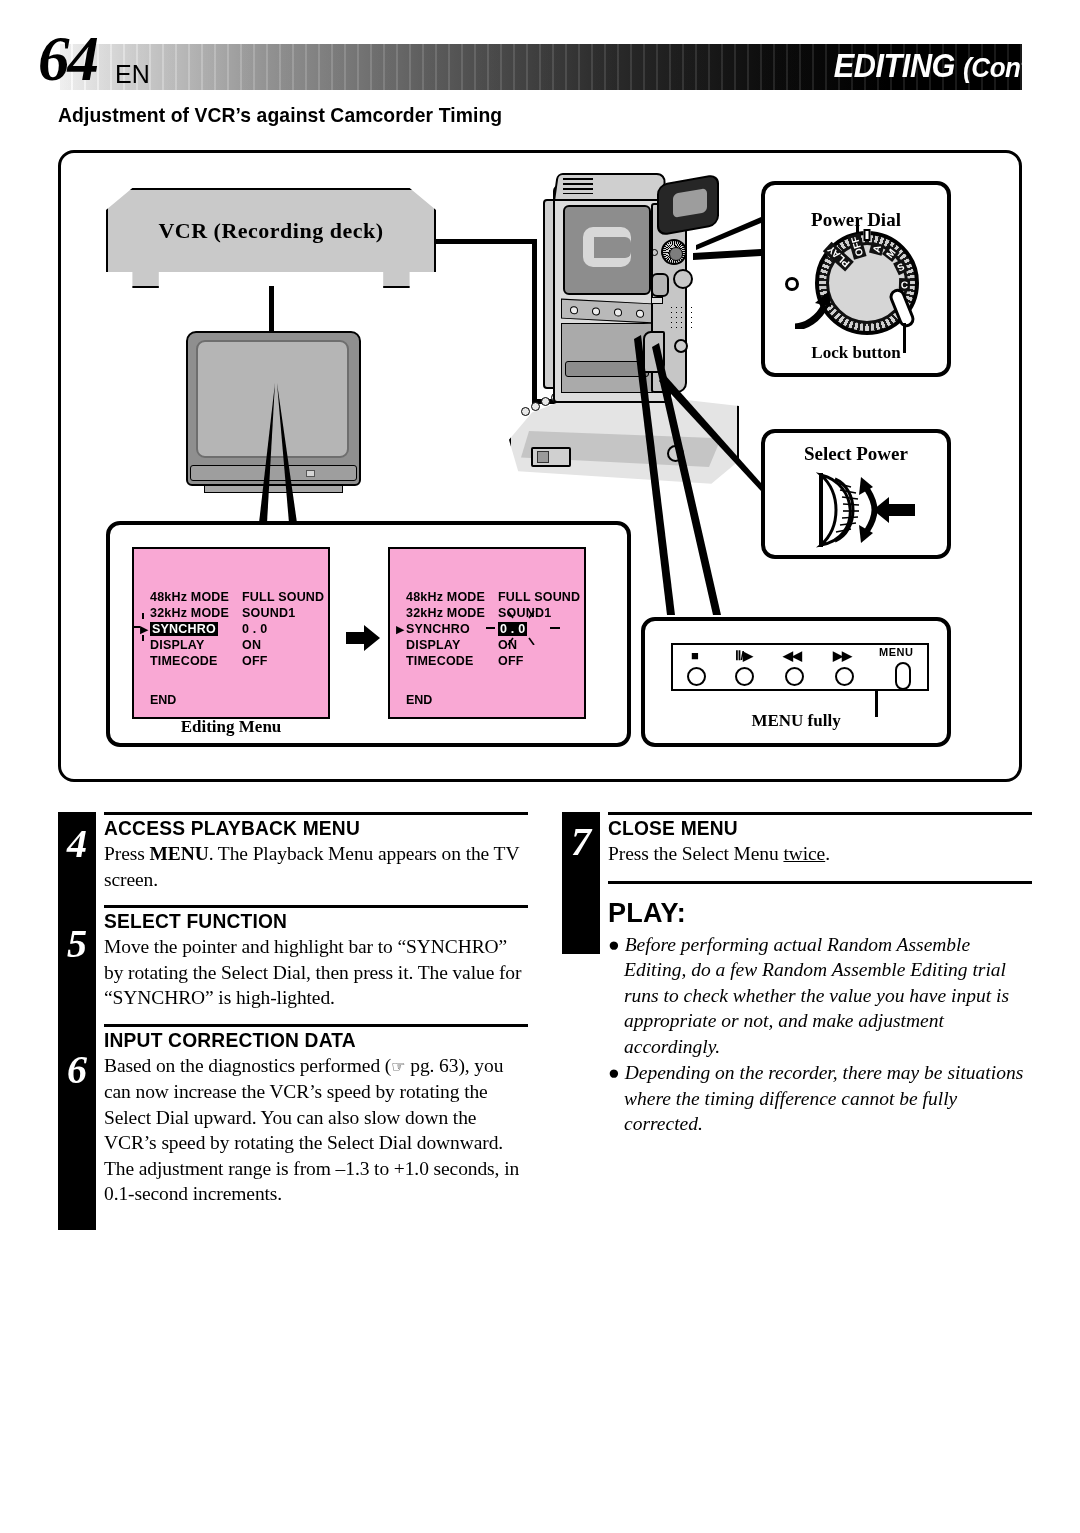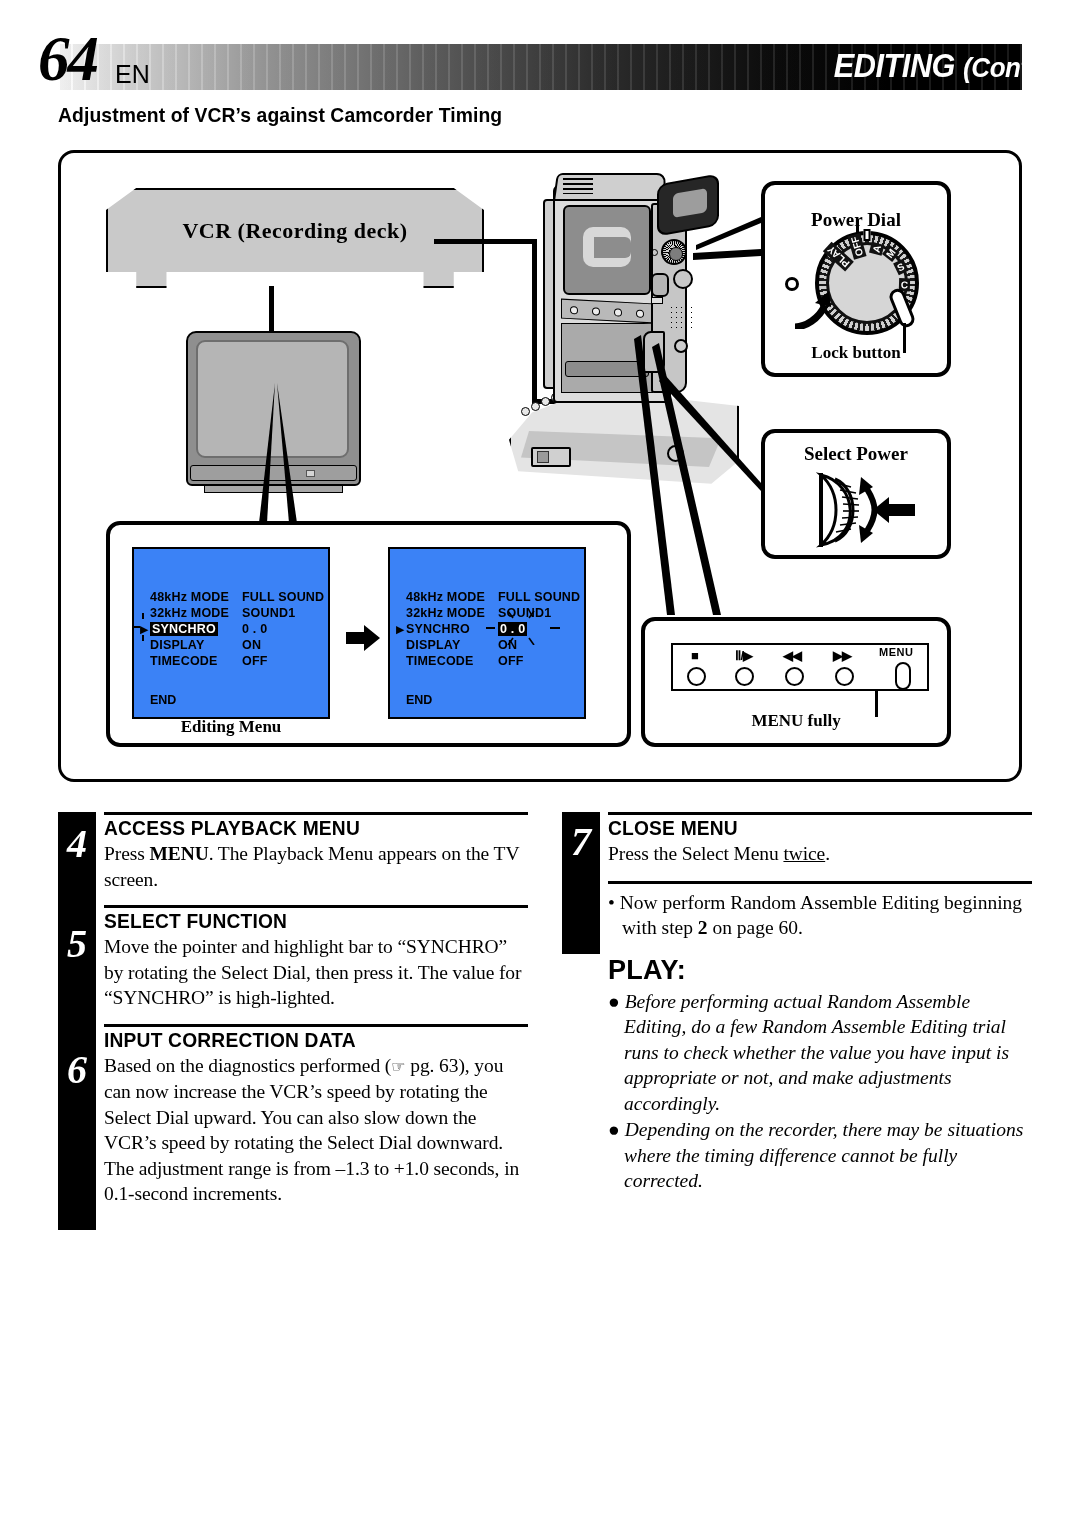--- a/index.html
+++ b/index.html
@@ -47,21 +47,21 @@
     white-space:nowrap;
   }
 
   
   .diagram {
     position:absolute; left:58px; top:150px; width:964px; height:632px;
     border:3px solid #000; border-radius:16px; background:#fff;
   }
 
   
-  .vcr { position:absolute; left:45px; top:35px; width:378px; height:100px; }
+  .vcr { position:absolute; left:45px; top:35px; width:330px; height:100px; }
   .vcr-body {
     position:absolute; inset:0;
     background:#c9c9c9; border:2px solid #000;
     clip-path: polygon(0% 22%, 8% 0%, 92% 0%, 100% 22%, 100% 84%, 92% 84%, 92% 100%, 84% 100%, 84% 84%, 16% 84%, 16% 100%, 8% 100%, 8% 84%, 0% 84%);
   }
   .vcr-label {
     position:absolute; left:0; right:0; top:30px; text-align:center;
     font-family:"Liberation Serif", serif; font-weight:bold;
     font-size:22px; letter-spacing:0.5px;
   }
@@ -153,21 +153,21 @@
   .sdial { position:absolute; left:46px; top:38px; width:110px; height:78px; }
 
   
   .btnbar { position:absolute; left:26px; top:22px; width:258px; height:48px; border:2px solid #000; background:#fff; }
   .btnbar .bt { position:absolute; top:22px; width:19px; height:19px; border:2px solid #000; border-radius:50%; }
   .btnbar .gl { position:absolute; top:3px; font-size:13px; font-weight:bold; letter-spacing:-1px; }
   .menu-key { position:absolute; left:222px; top:17px; width:16px; height:28px; border:2px solid #000; border-radius:8px; background:#fff; }
   .menu-key-lab { position:absolute; left:206px; top:1px; font-size:11px; font-weight:bold; letter-spacing:0.5px; }
 
   
-  .screen { position:absolute; top:22px; width:198px; height:172px; background:#3b82f6; border:2px solid #000; }
+  .screen { position:absolute; top:22px; width:198px; height:172px; background:#f9a8d4; border:2px solid #000; }
   .screen.s1 { left:22px; }
   .screen.s2 { left:278px; }
   .menu-rows { position:absolute; left:16px; top:40px; font-family:"Liberation Sans", sans-serif;
     font-size:12.5px; font-weight:bold; line-height:16px; letter-spacing:0.2px; }
   .mrow { display:flex; height:16px; align-items:center; }
   .mname { width:92px; white-space:nowrap; }
   .mval { white-space:nowrap; }
   .hl { background:#000; color:#fff; padding:0 2px; }
   .ptr { position:absolute; left:6px; font-size:11px; line-height:16px; }
   .end { position:absolute; left:16px; bottom:10px; font-size:12.5px; font-weight:bold; }
@@ -459,22 +459,21 @@
 
   <div class="steps">
     <div class="step">
       <div class="rule"></div>
       <h3>CLOSE MENU</h3>
       <p><span>Press the Select Menu </span><span class="u">twice</span><span>.</span></p>
     </div>
 
     <div class="step" style="margin-top:14px">
       <div class="rule"></div>
-      <div class="bul" style="margin-top:6px"><span>• Now perform Random Assemble Editing beginning with step </span><span class="b">2</span><span> on page 60.</span></div>
     </div>
 
     <div>
       <div class="notes-h">PLAY:</div>
-      <div class="note">● Before performing actual Random Assemble Editing, do a few Random Assemble Editing trial runs to check whether the value you have input is appropriate or not, and make adjustments accordingly.</div>
+      <div class="note">● Before performing actual Random Assemble Editing, do a few Random Assemble Editing trial runs to check whether the value you have input is appropriate or not, and make adjustment accordingly.</div>
       <div class="note">● Depending on the recorder, there may be situations where the timing difference cannot be fully corrected.</div>
     </div>
   </div>
 </div>
 
 </body></html>

